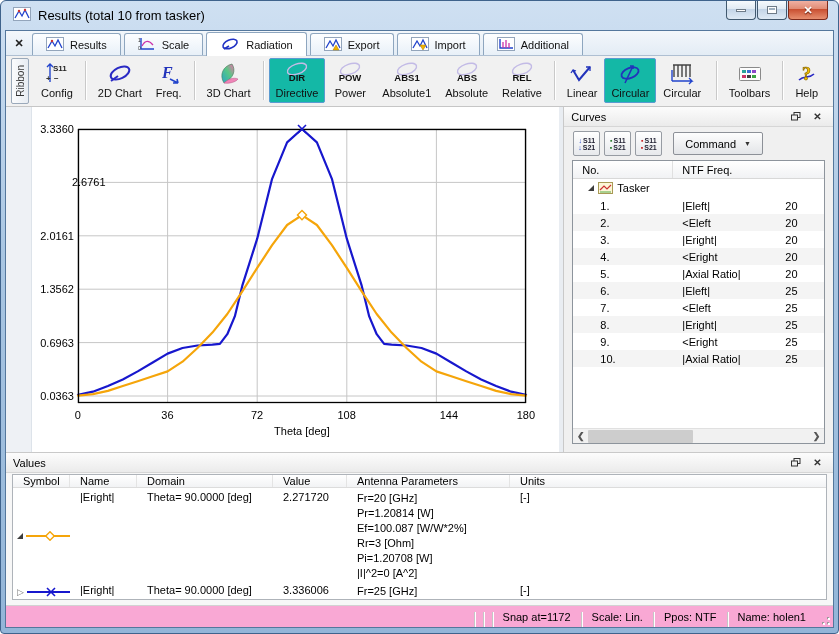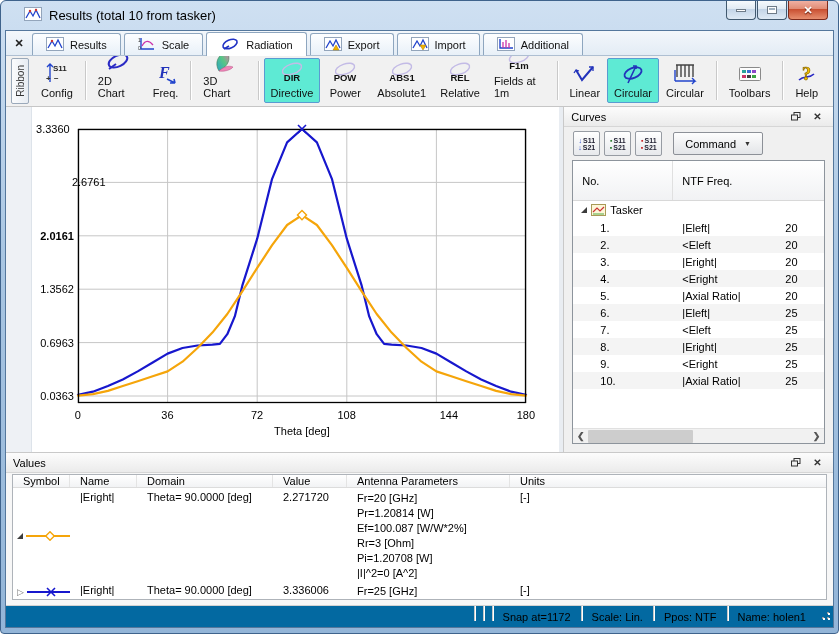--- a/index.html
+++ b/index.html
@@ -1,20 +1,20 @@
 <!DOCTYPE html>
 <html><head>
 <meta charset="utf-8">
 <style>
   html,body{margin:0;padding:0;background:#ffffff;font-family:"Liberation Sans",sans-serif;}
   *{box-sizing:border-box;}
   .window{position:relative;width:839px;height:634px;background:linear-gradient(#cfe0f2,#a9c6e2 40%,#93b5d8);
           border:1px solid #3f638c;border-radius:6px 6px 4px 4px;overflow:hidden;}
   
-  .titlebar{height:29px;display:flex;align-items:center;padding:0 23px;gap:7px;}
+  .titlebar{height:29px;display:flex;align-items:center;padding:0 12px;gap:7px;}
   .title-text{font-size:13px;color:#000;}
   .winbtns{position:absolute;top:0;right:10px;display:flex;gap:1px;z-index:10;}
   .winbtn{width:30px;height:19px;border:1px solid #41596f;border-top:none;border-radius:0 0 4px 4px;
           background:linear-gradient(#f6fafd, #dfe9f3 45%, #c3d4e7 46%, #dfeaf5);
           display:flex;align-items:center;justify-content:center;}
   .winbtn.close{width:40px;background:linear-gradient(#f0b0a2, #e08a73 45%, #c94f31 46%, #e78f70);border-color:#7e2a1b;}
   .glyph-min{width:10px;height:3px;background:#fdfdfd;border:1px solid #6e7b88;}
   .glyph-max{width:10px;height:8px;border:1px solid #6e7b88;background:#fdfdfd;position:relative;}
   .glyph-max:before{content:"";position:absolute;left:1px;right:1px;top:1px;height:2px;background:#9fb0c0;}
   .glyph-close{color:#fff;font-size:11px;font-weight:bold;text-shadow:0 1px 1px #5d1508;line-height:1;}
@@ -35,21 +35,21 @@
           border-bottom:1px solid #c6c6c6;}
   .ribbon-side{width:24px;display:flex;align-items:center;justify-content:center;}
   .vtab{width:18px;height:46px;border:1px solid #9aa9ba;border-radius:2px;background:linear-gradient(90deg,#fbfcfd,#e7ecf2);
         display:flex;align-items:center;justify-content:center;}
   .vtab span{writing-mode:vertical-rl;transform:rotate(180deg);font-size:10px;color:#333;}
   .rgroup{display:flex;align-items:stretch;padding:0 2px;}
   .rsep{width:1px;background:#c9c9c9;margin:3px 3px;box-shadow:1px 0 0 #ffffff;}
   .rspacer{flex:1;}
   .rbtn{display:flex;flex-direction:column;align-items:center;justify-content:flex-end;gap:1px;
         padding:2px 6px 3px;border:1px solid transparent;border-radius:2px;font-size:11px;color:#111;cursor:default;}
-  .rbtn.selected{background:#5eead4;border-color:#5a9bd1;}
+  .rbtn.selected{background:#14b8a6;border-color:#5a9bd1;}
   .ric{height:25px;display:flex;align-items:center;justify-content:center;}
   
   .main{flex:1;display:flex;min-height:0;background:#f0f0f0;}
   .gutter{width:26px;background:#eef1f5;border-right:1px solid #dde3ea;}
   .chartwrap{width:530px;background:#fff;position:relative;}
   .plot{position:absolute;left:46px;top:22px;width:448px;height:274px;}
   .plot svg{position:absolute;left:0;top:0;overflow:visible;}
   .ylab{position:absolute;left:0;width:42px;text-align:right;font-size:11px;color:#000;}
   .xlab{position:absolute;width:34px;text-align:center;font-size:11px;color:#000;top:302px;}
   .xaxis-title{position:absolute;left:46px;width:448px;top:318px;text-align:center;font-size:11px;color:#000;}
@@ -64,48 +64,48 @@
   .ctoolbar{height:33px;display:flex;align-items:center;padding:0 9px;background:#f0f0f0;}
   .cicon-btn{width:27px;height:25px;margin-right:4px;border:1px solid #979ca3;border-radius:2px;
              background:linear-gradient(#ffffff,#e7e9ec);display:flex;flex-direction:column;
              align-items:center;justify-content:center;line-height:7px;}
   .cicon-row{font-size:7px;font-weight:bold;color:#223;display:flex;align-items:center;}
   .cicon-row .pre{font-size:7px;margin-right:1px;}
   .cmdbtn{height:23px;padding:0 11px;margin-left:7px;border:1px solid #8c9097;border-radius:2px;
           background:linear-gradient(#fdfdfd,#e3e5e8);font-size:11px;color:#000;display:flex;align-items:center;gap:8px;}
   .cmdbtn .arr{font-size:7px;color:#333;}
   .ctablewrap{flex:1;margin:0 8px 8px;border:1px solid #8d949c;background:#fff;display:flex;flex-direction:column;min-height:0;}
-  .cthead{display:flex;height:40px;align-items:center;font-size:11px;color:#000;
+  .cthead{display:flex;height:18px;align-items:center;font-size:11px;color:#000;
           background:linear-gradient(#ffffff,#f1f2f4);border-bottom:1px solid #d8d8d8;}
   .cth{padding-left:9px;height:100%;display:flex;align-items:center;border-right:1px solid #e0e0e0;}
   .cth.c1{width:100px;} .cth.c2{width:103px;} .cth.c3{flex:1;border-right:none;}
   .crows{flex:1;overflow:hidden;}
   .crow{display:flex;height:17px;align-items:center;font-size:11px;color:#000;}
   .crow.alt{background:#f4f4f4;}
   .cc1{width:100px;padding-left:27px;} .cc2{width:103px;padding-left:9px;} .cc3{flex:1;padding-left:9px;}
-  .grouprow{display:flex;height:18px;align-items:center;font-size:11px;gap:4px;padding-left:8px;}
+  .grouprow{display:flex;height:18px;align-items:center;font-size:11px;gap:4px;padding-left:15px;}
   .tri-exp{width:0;height:0;border-bottom:6px solid #3c3c3c;border-left:6px solid transparent;display:inline-block;}
   .tri-col{color:#777;font-size:9px;display:inline-block;}
   .hscroll{height:15px;border-top:1px solid #e0e0e0;background:#f1f1f1;display:flex;align-items:center;}
   .harrow{width:15px;text-align:center;font-size:9px;color:#555;font-weight:bold;}
   .hthumb{height:13px;width:105px;background:#cdcdcd;border-radius:1px;}
   .hrest{flex:1;}
   
   .values{height:153px;display:flex;flex-direction:column;background:#f7f7f7;border-top:1px solid #c9c9c9;}
   .vtable{flex:1;margin:1px 6px 5px;border:1px solid #aeb3b9;background:#fff;display:flex;flex-direction:column;overflow:hidden;}
   .vhead{display:flex;height:22px;align-items:center;font-size:11px;color:#000;
          background:linear-gradient(#ffffff,#f2f3f5);border-bottom:1px solid #dcdcdc;}
   .vth{padding-left:10px;height:100%;display:flex;align-items:center;border-right:1px solid #e4e4e4;}
   .vc1{width:57px;} .vc2{width:67px;} .vc3{width:136px;} .vc4{width:74px;} .vc5{width:163px;} .vc6{flex:1;border-right:none;}
   .vrow{display:flex;font-size:11px;color:#000;padding-top:3px;}
   .vcell{padding-left:10px;}
   .vsym{display:flex;align-items:center;gap:3px;padding-left:4px;}
   .aparams div{line-height:15px;}
   
-  .statusbar{height:22px;background:#0369a1;border-top:1px solid #d2d2d2;display:flex;align-items:flex-start;font-size:11px;color:#000;}
+  .statusbar{height:22px;background:#f9a8d4;border-top:1px solid #d2d2d2;display:flex;align-items:flex-end;font-size:11px;color:#000;}
   .sspacer{flex:1;}
   .ssep{width:1px;height:15px;background:#c6c6c6;box-shadow:1px 0 0 #fff;}
   .sseg{padding:0 10px;height:100%;display:flex;align-items:center;white-space:nowrap;}
   .sseg.tiny{padding:0 4px;}
   .grip{width:16px;height:16px;margin-right:1px;}
 </style>
 </head>
 <body>
 
 <div class="window">
@@ -271,33 +271,33 @@
                   <ellipse cx="18" cy="7" rx="10" ry="5" transform="rotate(-20 18 7)" fill="none" stroke="#c3bbe6" stroke-width="1.4"></ellipse>
                   <text x="18" y="19" text-anchor="middle" font-size="9.5" font-weight="bold" fill="#111">ABS1</text>
                 </svg>
               </span>
               <span>Absolute1</span>
             </div>
             <div class="rbtn">
               <span class="ric">
                 <svg width="36" height="24">
                   <ellipse cx="18" cy="7" rx="10" ry="5" transform="rotate(-20 18 7)" fill="none" stroke="#c3bbe6" stroke-width="1.4"></ellipse>
-                  <text x="18" y="19" text-anchor="middle" font-size="9.5" font-weight="bold" fill="#111">REL</text>
-                </svg>
-              </span>
-              <span>Relative</span>
+                  <text x="18" y="19" text-anchor="middle" font-size="9.5" font-weight="bold" fill="#111">ABS</text>
+                </svg>
+              </span>
+              <span>Absolute</span>
             </div>
             <div class="rbtn">
               <span class="ric">
                 <svg width="36" height="24">
                   <ellipse cx="18" cy="7" rx="10" ry="5" transform="rotate(-20 18 7)" fill="none" stroke="#c3bbe6" stroke-width="1.4"></ellipse>
-                  <text x="18" y="19" text-anchor="middle" font-size="9.5" font-weight="bold" fill="#111">F1m</text>
-                </svg>
-              </span>
-              <span>Fields at 1m</span>
+                  <text x="18" y="19" text-anchor="middle" font-size="9.5" font-weight="bold" fill="#111">REL</text>
+                </svg>
+              </span>
+              <span>Relative</span>
             </div>
           </div>
           <div class="rsep"></div>
           <div class="rgroup">
             <div class="rbtn">
               <span class="ric">
                 <svg width="28" height="22">
                   <path d="M5 7 L11 17 L22 4" stroke="#2233bb" stroke-width="2" fill="none"></path>
                   <path d="M3 10 L5 7 L8 8" stroke="#2233bb" stroke-width="1.3" fill="none"></path>
                   <path d="M18 4 L22 4 L22 8" stroke="#2233bb" stroke-width="1.3" fill="none"></path>
@@ -375,23 +375,23 @@
               <line x1="358.4" y1="0" x2="358.4" y2="274" stroke="#c6c6c6"></line>
               <line x1="448.0" y1="0" x2="448.0" y2="274" stroke="#c6c6c6"></line>
               <polyline points="0.0,265.9 14.9,262.7 29.9,257.0 44.8,250.5 59.7,242.4 74.7,233.5 89.6,224.6 104.5,219.0 119.5,216.5 134.4,215.6 141.9,214.9 149.3,205.2 156.8,187.4 164.3,156.7 179.2,109.7 194.1,49.8 209.1,13.4 224.0,0.0 238.9,13.4 253.9,49.8 268.8,109.7 283.7,156.7 291.2,187.4 298.7,205.2 306.1,214.9 313.6,215.6 328.5,216.5 343.5,219.0 358.4,224.6 373.3,233.5 388.3,242.4 403.2,250.5 418.1,257.0 433.1,262.7 448.0,265.9" fill="none" stroke="#1717cd" stroke-width="2.2" stroke-linejoin="round" stroke-linecap="round"></polyline>
               <polyline points="0.0,266.7 14.9,265.1 29.9,261.9 44.8,257.0 59.7,252.2 74.7,247.3 89.6,242.4 104.5,232.7 119.5,219.0 134.4,203.6 149.3,185.0 164.3,162.3 179.2,138.9 194.1,116.2 209.1,96.0 224.0,86.1 238.9,96.0 253.9,116.2 268.8,138.9 283.7,162.3 298.7,185.0 313.6,203.6 328.5,219.0 343.5,232.7 358.4,242.4 373.3,247.3 388.3,252.2 403.2,257.0 418.1,261.9 433.1,265.1 448.0,266.7" fill="none" stroke="#f5a50a" stroke-width="2.2" stroke-linejoin="round" stroke-linecap="round"></polyline>
               <rect x="0.5" y="0.5" width="447" height="273" fill="none" stroke="#000" stroke-width="1.3"></rect>
               <path d="M220 -4.000485528647368 L228 3.9995144713526325 M220 3.9995144713526325 L228 -4.000485528647368" stroke="#1717cd" stroke-width="1.6" fill="none"></path>
               <rect x="220.8" y="82.92307147076194" width="6.4" height="6.4" transform="rotate(45 224 86.12307147076194)" fill="#fff" stroke="#f5a50a" stroke-width="1.4"></rect>
             </svg>
           </div>
         <div id="tick-labels">
-            <div class="ylab" style="top: 16px; text-align: center;">3.3360</div>
+            <div class="ylab" style="top: 16px;">3.3360</div>
             <div class="ylab" style="top: 69.4001px; padding-left: 40px;">2.6761</div>
-            <div class="ylab" style="top: 122.808px; font-weight: bold;">2.0161</div>
+            <div class="ylab" style="top: 122.808px;">2.0161</div>
             <div class="ylab" style="top: 176.208px;">1.3562</div>
             <div class="ylab" style="top: 229.608px;">0.6963</div>
             <div class="ylab" style="top: 283.016px;">0.0363</div>
             <div class="xlab" style="left: 29px;">0</div>
             <div class="xlab" style="left: 118.6px;">36</div>
             <div class="xlab" style="left: 208.2px;">72</div>
             <div class="xlab" style="left: 297.8px;">108</div>
             <div class="xlab" style="left: 400px;">144</div>
             <div class="xlab" style="left: 477px;">180</div>
           </div>

